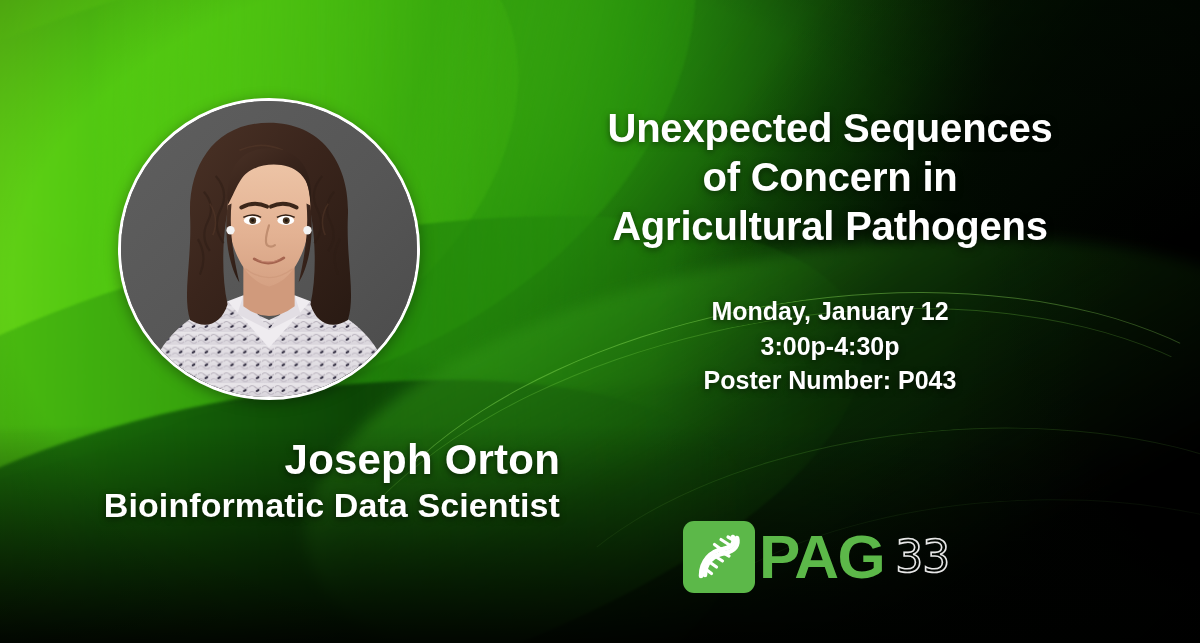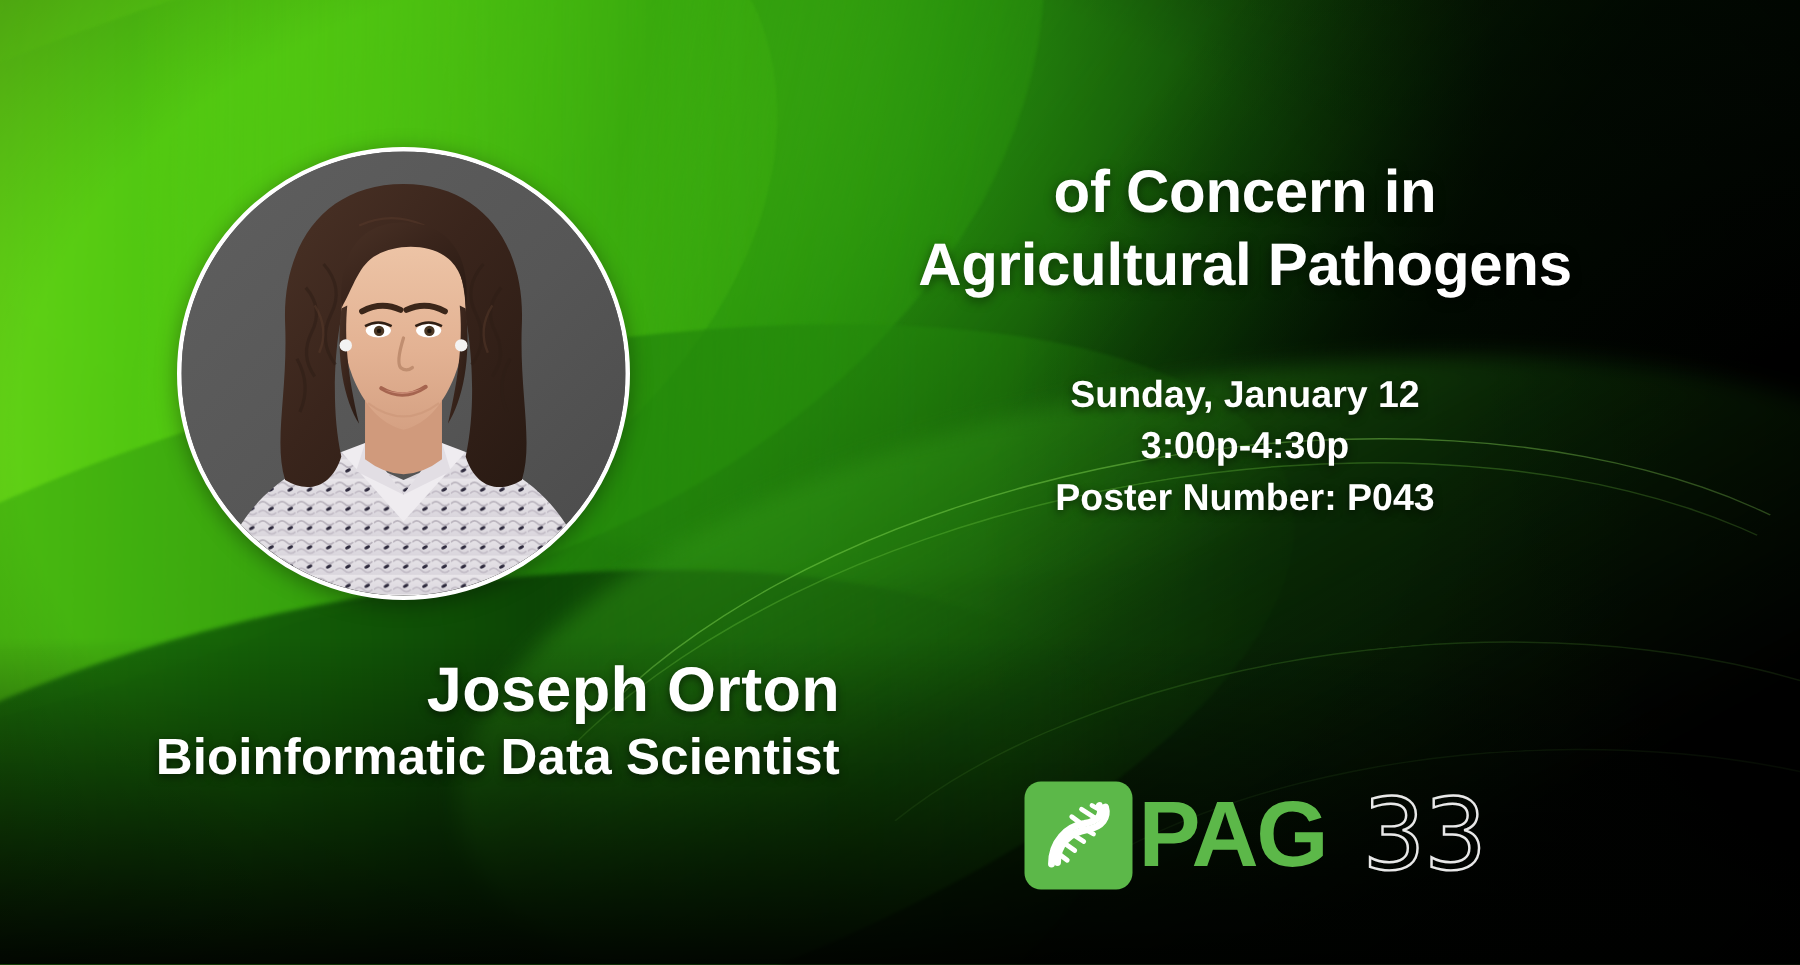--- a/index.html
+++ b/index.html
@@ -194,27 +194,27 @@
   }
   .logo-mark svg { display: block; }
   .logo-pag {
     font-size: 62px;
     font-weight: bold;
     color: #5cb849;
     letter-spacing: -1.5px;
     line-height: 1;
   }
   .logo-33 {
-    font-size: 66px;
+    font-size: 44px;
     font-weight: normal;
     color: transparent;
     -webkit-text-stroke: 1.6px #e8e8e8;
     letter-spacing: -1px;
     line-height: 1;
-    margin-left: 20px;
+    margin-left: 7px;
     font-family: "DejaVu Sans", sans-serif;
   }
 </style>
 </head>
 <body>
 
 <div id="poster">
 
   <div class="bg-layer bg-base"></div>
   <div class="ribbon rib-e"></div>
@@ -319,25 +319,26 @@
     </svg>
   </div>
 
   <div class="presenter-block">
     <div class="presenter-name">Joseph Orton</div>
     <div class="presenter-role">Bioinformatic Data Scientist</div>
   </div>
 
   <div class="talk-block">
     <div class="talk-title">
+      <div>Unexpected Sequences</div>
       <div>of Concern in</div>
       <div>Agricultural Pathogens</div>
     </div>
     <div class="talk-meta">
-      <div>Sunday, January 12</div>
+      <div>Monday, January 12</div>
       <div>3:00p-4:30p</div>
       <div>Poster Number: P043</div>
     </div>
   </div>
 
   <div class="logo">
     <div class="logo-mark">
       <svg width="54" height="54" viewBox="0 0 54 54" aria-hidden="true">
         <g stroke="#ffffff" stroke-width="4.6" fill="none" stroke-linecap="round">
           <path d="M13 45 C13 33 21 25 33 23 C43 21 47 15 45 8"></path>

